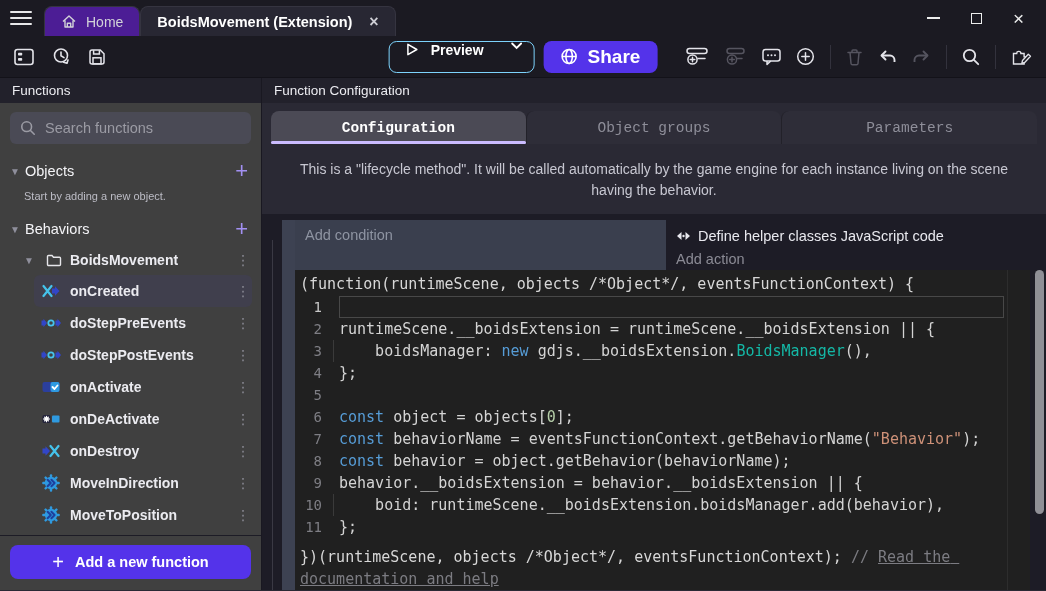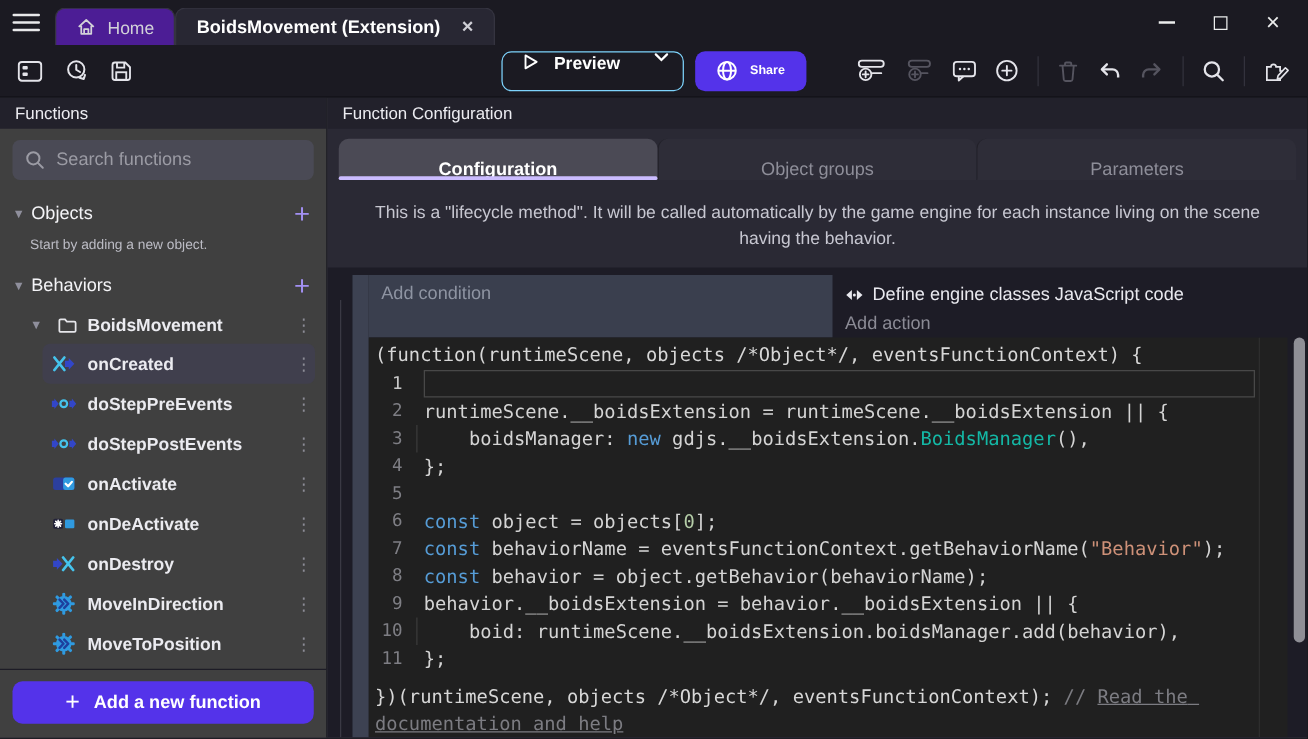--- a/index.html
+++ b/index.html
@@ -22,21 +22,21 @@
   .win-close { color:#eceded; font-size:19px; line-height:1; }
 
   
   .toolbar { height:42px; background:#1b1a22; border-bottom:1px solid #131219; display:flex; align-items:center; position:relative; }
   .tool-left { display:flex; align-items:center; gap:17px; padding-left:14px; color:#e4e4ea; }
   .tool-center { position:absolute; left:50%; transform:translateX(-50%); display:flex; align-items:center; gap:9px; }
   .preview-btn { display:flex; align-items:flex-start; height:32px; border:1px solid #7dd3fc; border-radius:8px; color:#fff; overflow:hidden; }
   .preview-main { display:flex; align-items:center; gap:11px; padding:0 15px; font-weight:700; font-size:14px; }
   .preview-sep { width:1px; background:#4a4956; }
   .preview-caret { display:flex; align-items:center; padding:0 11px; }
-  .share-btn { height:32px; background:#5433ea; border-radius:8px; display:flex; align-items:center; gap:10px; padding:0 17px; color:#fff; font-weight:700; font-size:10px; }
+  .share-btn { height:32px; background:#5433ea; border-radius:8px; display:flex; align-items:center; gap:10px; padding:0 17px; color:#fff; font-weight:700; font-size:19px; }
   .tool-right { margin-left:auto; display:flex; align-items:center; gap:15px; padding-right:14px; color:#e4e4ea; }
   .ticon { display:flex; align-items:center; justify-content:center; }
   .ticon.dim { color:#55545f; }
   .tsep { width:1px; height:24px; background:#33323d; }
 
   
   .content { display:flex; height:512px; }
 
   
   .sidebar { width:262px; background:#404040; border-right:1px solid #191821; display:flex; flex-direction:column; }
@@ -56,21 +56,21 @@
   .fn-row.selected { background:#403f4d; }
   .fn-icon { width:21px; display:flex; justify-content:center; align-items:center; }
   .fn-label { flex:1; font-weight:600; font-size:14px; color:#ebebf0; }
   .side-footer { margin-top:auto; padding:9px 10px 11px; border-top:1px solid #1d1c26; }
   .add-fn-btn { height:34px; width:100%; background:#5433ea; border:none; border-radius:8px; color:#fff; font-weight:700; font-size:14.5px; display:flex; align-items:center; justify-content:center; gap:11px; font-family:"Liberation Sans",sans-serif; }
   .add-fn-plus { font-size:20px; font-weight:400; }
 
   
   .main { flex:1; background:#2a2934; display:flex; flex-direction:column; overflow:hidden; }
   .tabs { display:flex; height:33px; margin:8px 9px 0; flex:none; }
-  .tab { flex:1; position:relative; display:flex; align-items:flex-end; justify-content:center; font-size:14.5px; color:#8e8e99; background:#2e2d38; border-radius:8px 8px 0 0; border-left:1px solid #222129; }
+  .tab { flex:1; position:relative; display:flex; align-items:center; justify-content:center; font-size:14.5px; color:#8e8e99; background:#2e2d38; border-radius:8px 8px 0 0; border-left:1px solid #222129;font-family:Liberation Mono, monospace; }
   .tab:first-child { border-left:none; }
   .tab.active { background:#4b4a55; color:#fff; font-weight:700; }
   .tab.active::after { content:''; position:absolute; left:0; right:0; bottom:0; height:3px; background:#cbbcff; border-radius:2px; }
   .description { text-align:center; color:#c7c7d1; font-size:14px; line-height:21px; padding:15px 30px 13px; flex:none; }
   .events { flex:1; position:relative; background:#1d1c26; overflow:hidden; }
   .tree-vline { position:absolute; left:10px; top:26px; bottom:0; width:1px; background:#3a3944; }
   .event { position:absolute; left:20px; right:16px; top:6px; bottom:0; display:flex; }
   .event-gutter { width:13px; background:#3d4252; flex:none; }
   .event-body { flex:1; display:flex; flex-direction:column; min-width:0; }
   .event-header { display:flex; min-height:48px; flex:none; }
@@ -432,21 +432,21 @@
               <div class="cond-cell">Add condition</div>
               <div class="action-cell">
                 <div class="action-title">
                   <span class="ticon">
                     <svg width="15" height="10" viewBox="0 0 15 10">
                         <path d="M5.5 1 L1 5 l4.5 4 z" fill="#e9e9ef"></path>
                         <path d="M9.5 1 L14 5 l-4.5 4 z" fill="#e9e9ef"></path>
                         <circle cx="7.5" cy="5" r="1.2" fill="#e9e9ef"></circle>
                       </svg>
                   </span>
-                  <span>Define engine classes JavaScript code</span>
+                  <span>Define helper classes JavaScript code</span>
                 </div>
                 <div class="add-action">Add action</div>
               </div>
             </div>
             <div class="code">
               <div class="code-ruler"></div>
               <div class="wrapper-line">(function(runtimeScene, objects /*Object*/, eventsFunctionContext) {</div>
               <div id="code-lines">
                   <div class="code-line current">
                     <span class="ln">1</span>

